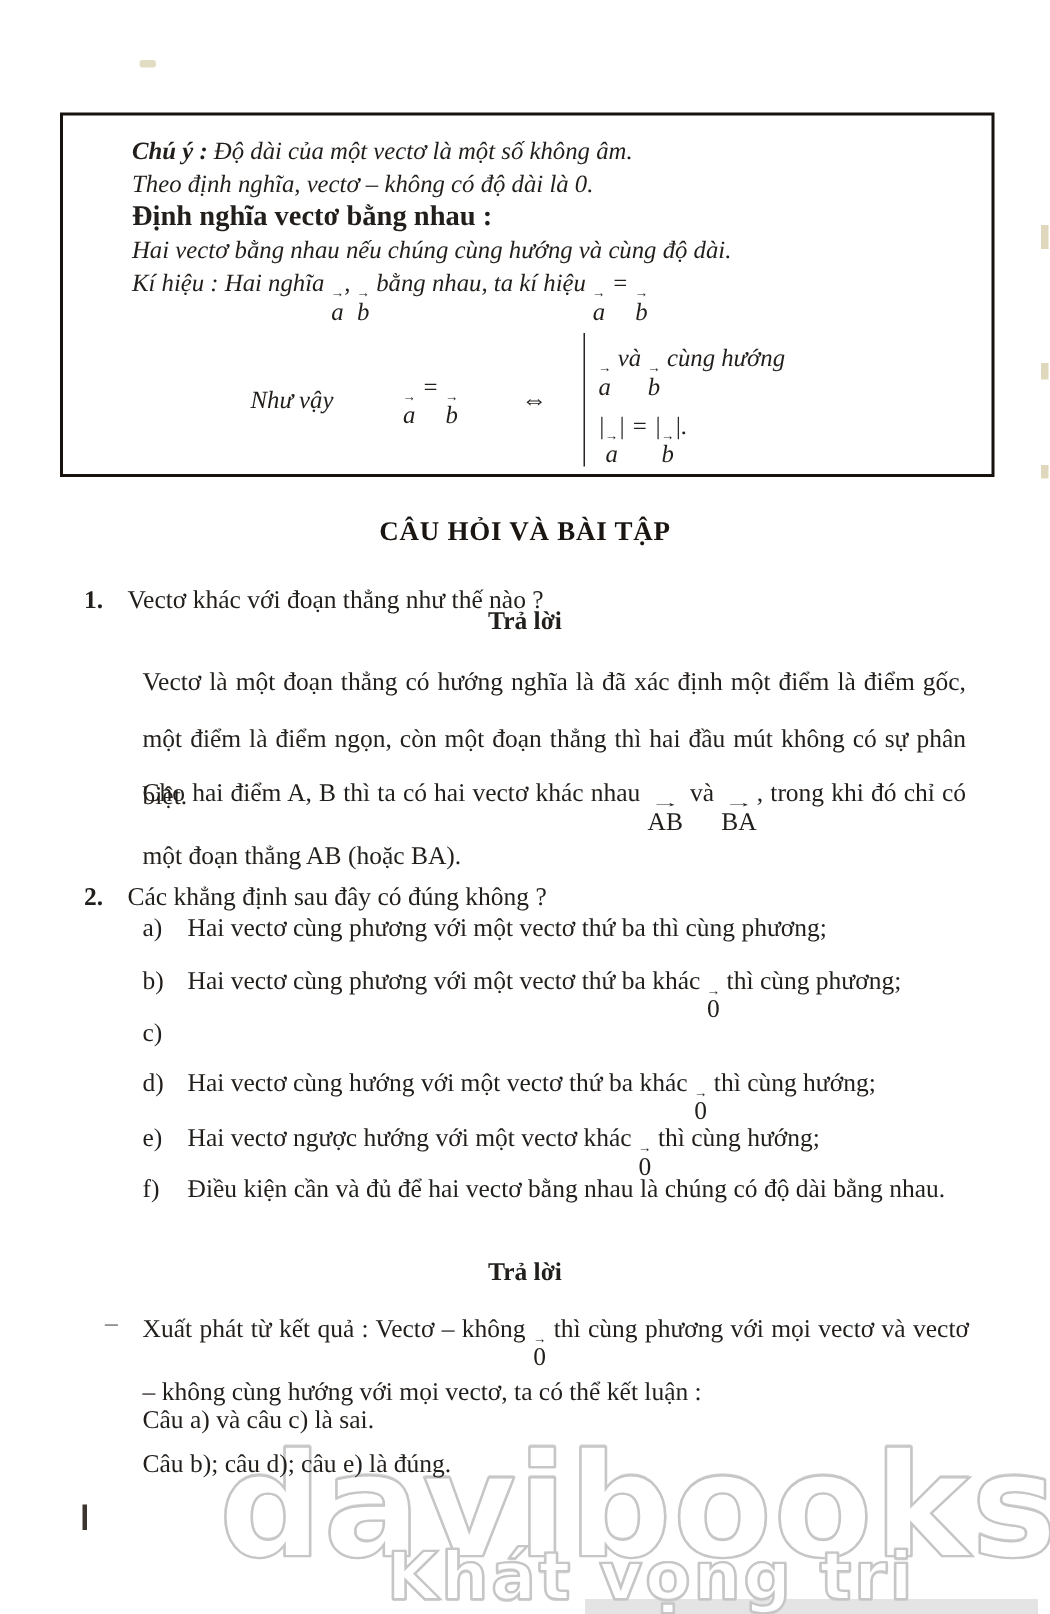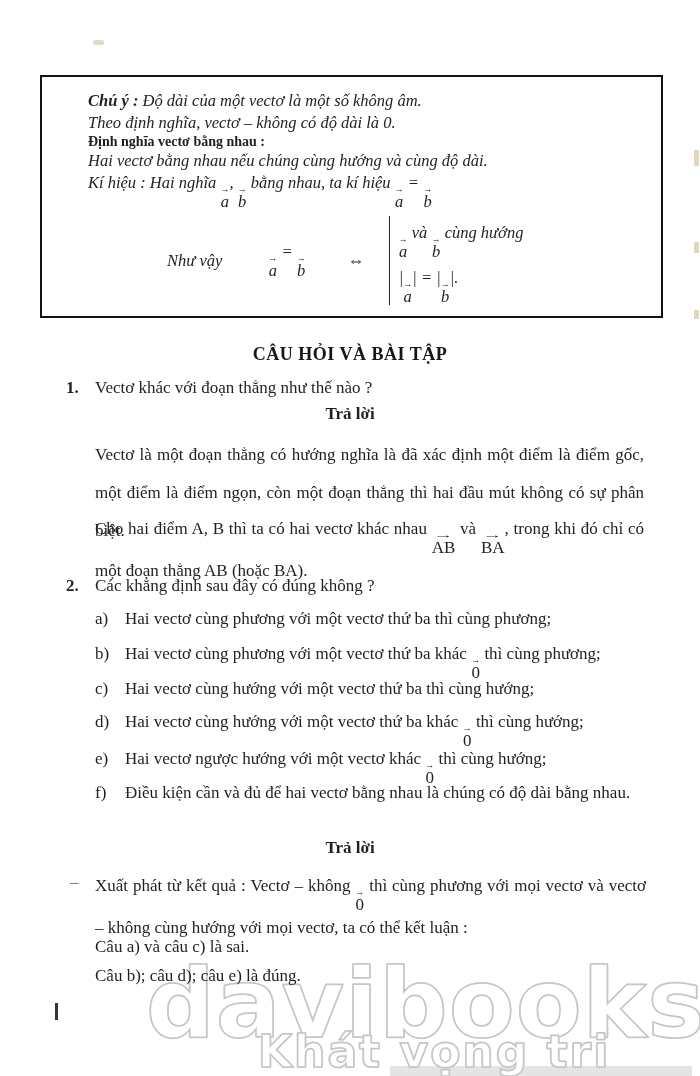--- a/index.html
+++ b/index.html
@@ -12,39 +12,39 @@
 
   
   .note-box{
     position:absolute;left:40px;top:75px;width:623px;height:243px;
     border:2px solid #17120e;box-sizing:border-box;
     padding:13px 16px 0 46px;background:#fff;
   }
   .box-line{font-size:16.5px;line-height:22px;}
   .chu-y{margin-left:6px;margin-bottom:13px;}
   .theo{margin-left:72px;margin-bottom:13px;font-style:italic;}
-  .box-heading{font-weight:bold;margin-bottom:10px;font-size:14px;}
+  .box-heading{font-weight:bold;margin-bottom:10px;font-size:19px;}
   .hai-vecto{font-style:italic;margin-bottom:8px;}
   .ki-hieu{font-style:italic;margin-bottom:6px;}
   .b{font-weight:bold;}
   .i{font-style:italic;}
 
   .formula-row{display:flex;align-items:center;margin-left:79px;margin-top:6px;font-size:16.5px;}
   .nhu-vay{font-style:italic;}
   .eq{margin-left:46px;font-style:italic;}
   .iff{margin-left:42px;font-size:17px;}
   .cases{margin-left:24px;border-left:1.5px solid #2a2522;padding-left:9px;}
   .case-row{font-size:16.5px;line-height:33px;font-style:italic;white-space:nowrap;}
 
   
   .section-title{
     position:absolute;top:344px;left:0;width:700px;text-align:center;
     font-size:18px;font-weight:bold;letter-spacing:.5px;color:#1a1511;
   }
-  .question{position:absolute;left:66px;width:580px;font-size:17px;line-height:24px;}
+  .question{position:absolute;left:56px;width:580px;font-size:17px;line-height:24px;margin-top:12px;}
   .q1{top:376px;}
   .q2{top:574px;}
   .qnum{display:inline-block;width:29px;font-weight:bold;}
   .tra-loi{
     position:absolute;left:0;width:700px;text-align:center;
     font-weight:bold;font-size:17px;
   }
   .t1{top:404px;}
   .t2{top:838px;}
 
@@ -171,21 +171,21 @@
   <div class="item item-a">
     <span class="ilabel">a)</span><span><span>Hai vectơ cùng phương với một vectơ thứ ba thì cùng phương;</span></span>
   </div>
   <div class="item item-b">
     <span class="ilabel">b)</span><span><span>Hai vectơ cùng phương với một vectơ thứ ba khác </span><span class="vec">
           <span class="vec-arrow">→</span>
           <span class="vec-base">0</span>
         </span><span> thì cùng phương;</span></span>
   </div>
   <div class="item item-c">
-    <span class="ilabel">c)</span><span><span>Hai vectơ cùng hướng với một vectơ thứ ba thì cùng hướng;</span></span>
+    <span class="ilabel">c)</span>
   </div>
   <div class="item item-d">
     <span class="ilabel">d)</span><span><span>Hai vectơ cùng hướng với một vectơ thứ ba khác </span><span class="vec">
           <span class="vec-arrow">→</span>
           <span class="vec-base">0</span>
         </span><span> thì cùng hướng;</span></span>
   </div>
   <div class="item item-e">
     <span class="ilabel">e)</span><span><span>Hai vectơ ngược hướng với một vectơ khác </span><span class="vec">
           <span class="vec-arrow">→</span>

